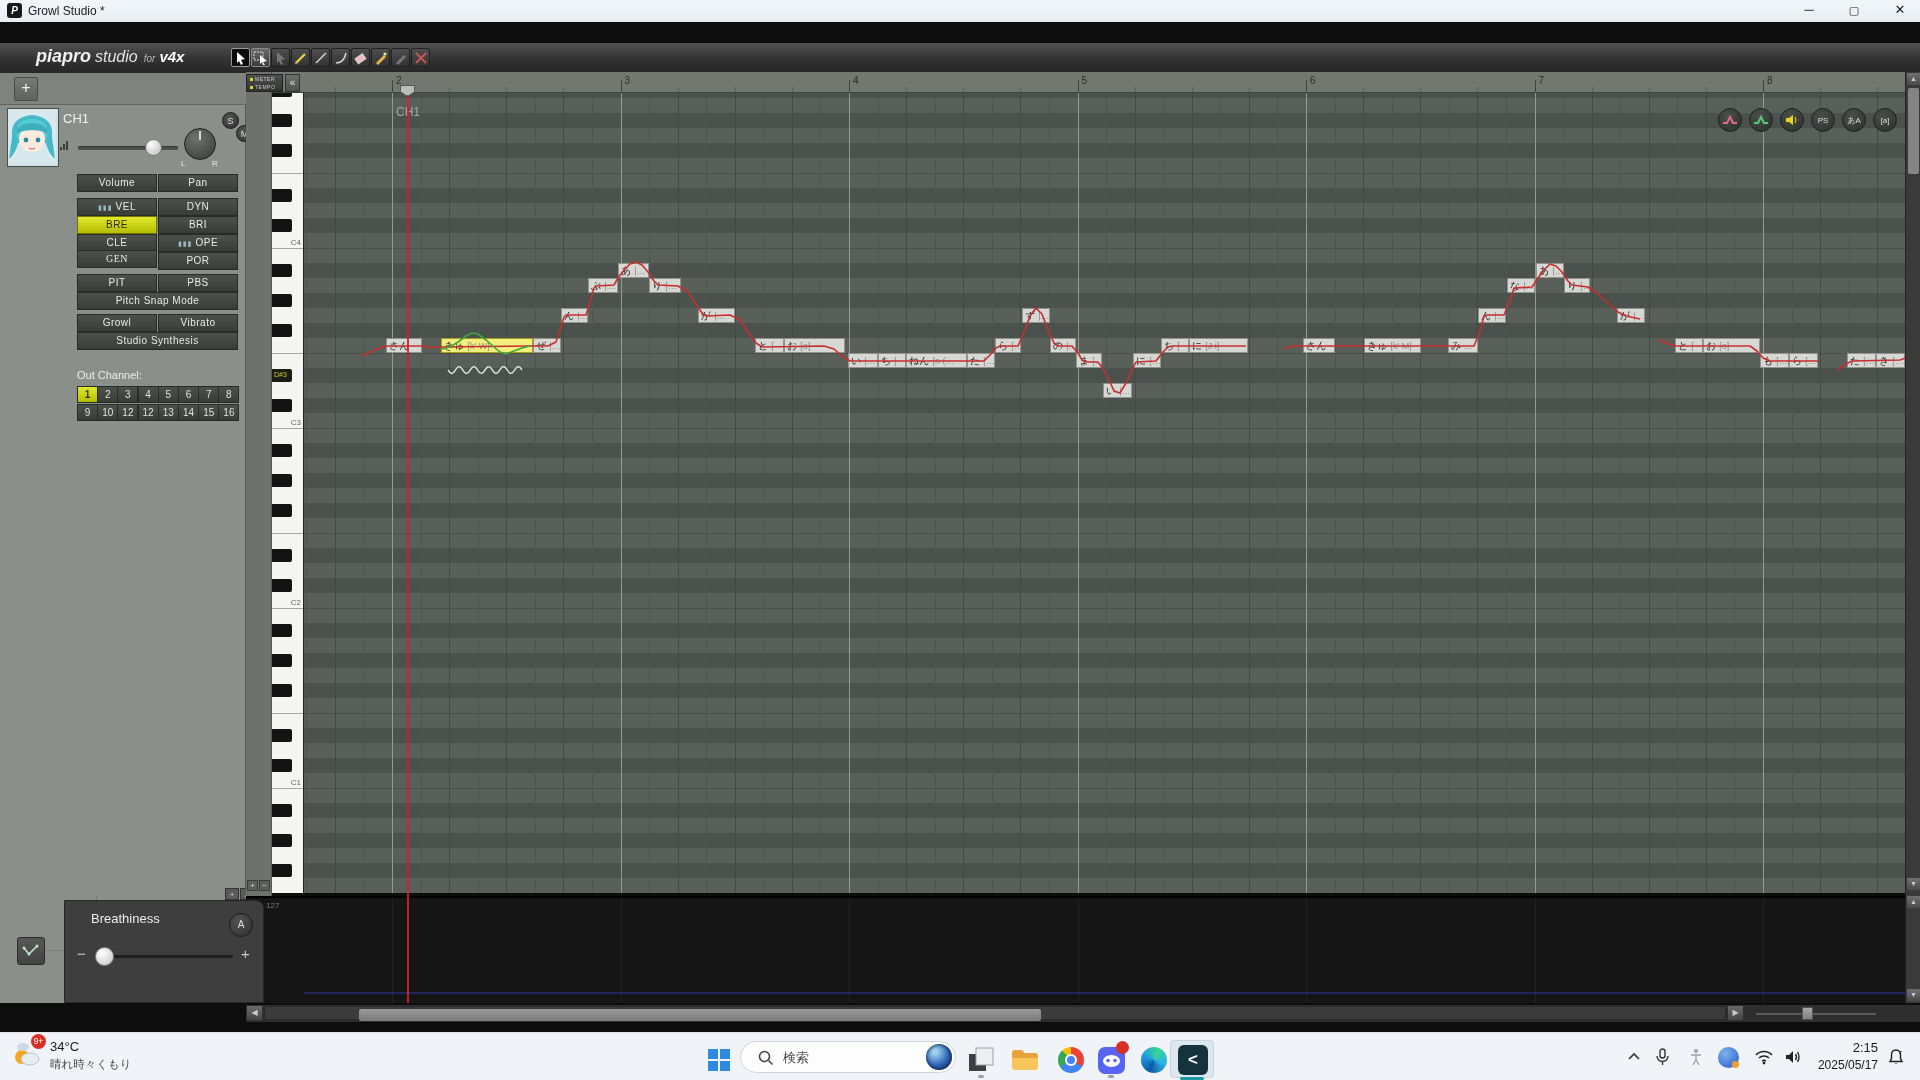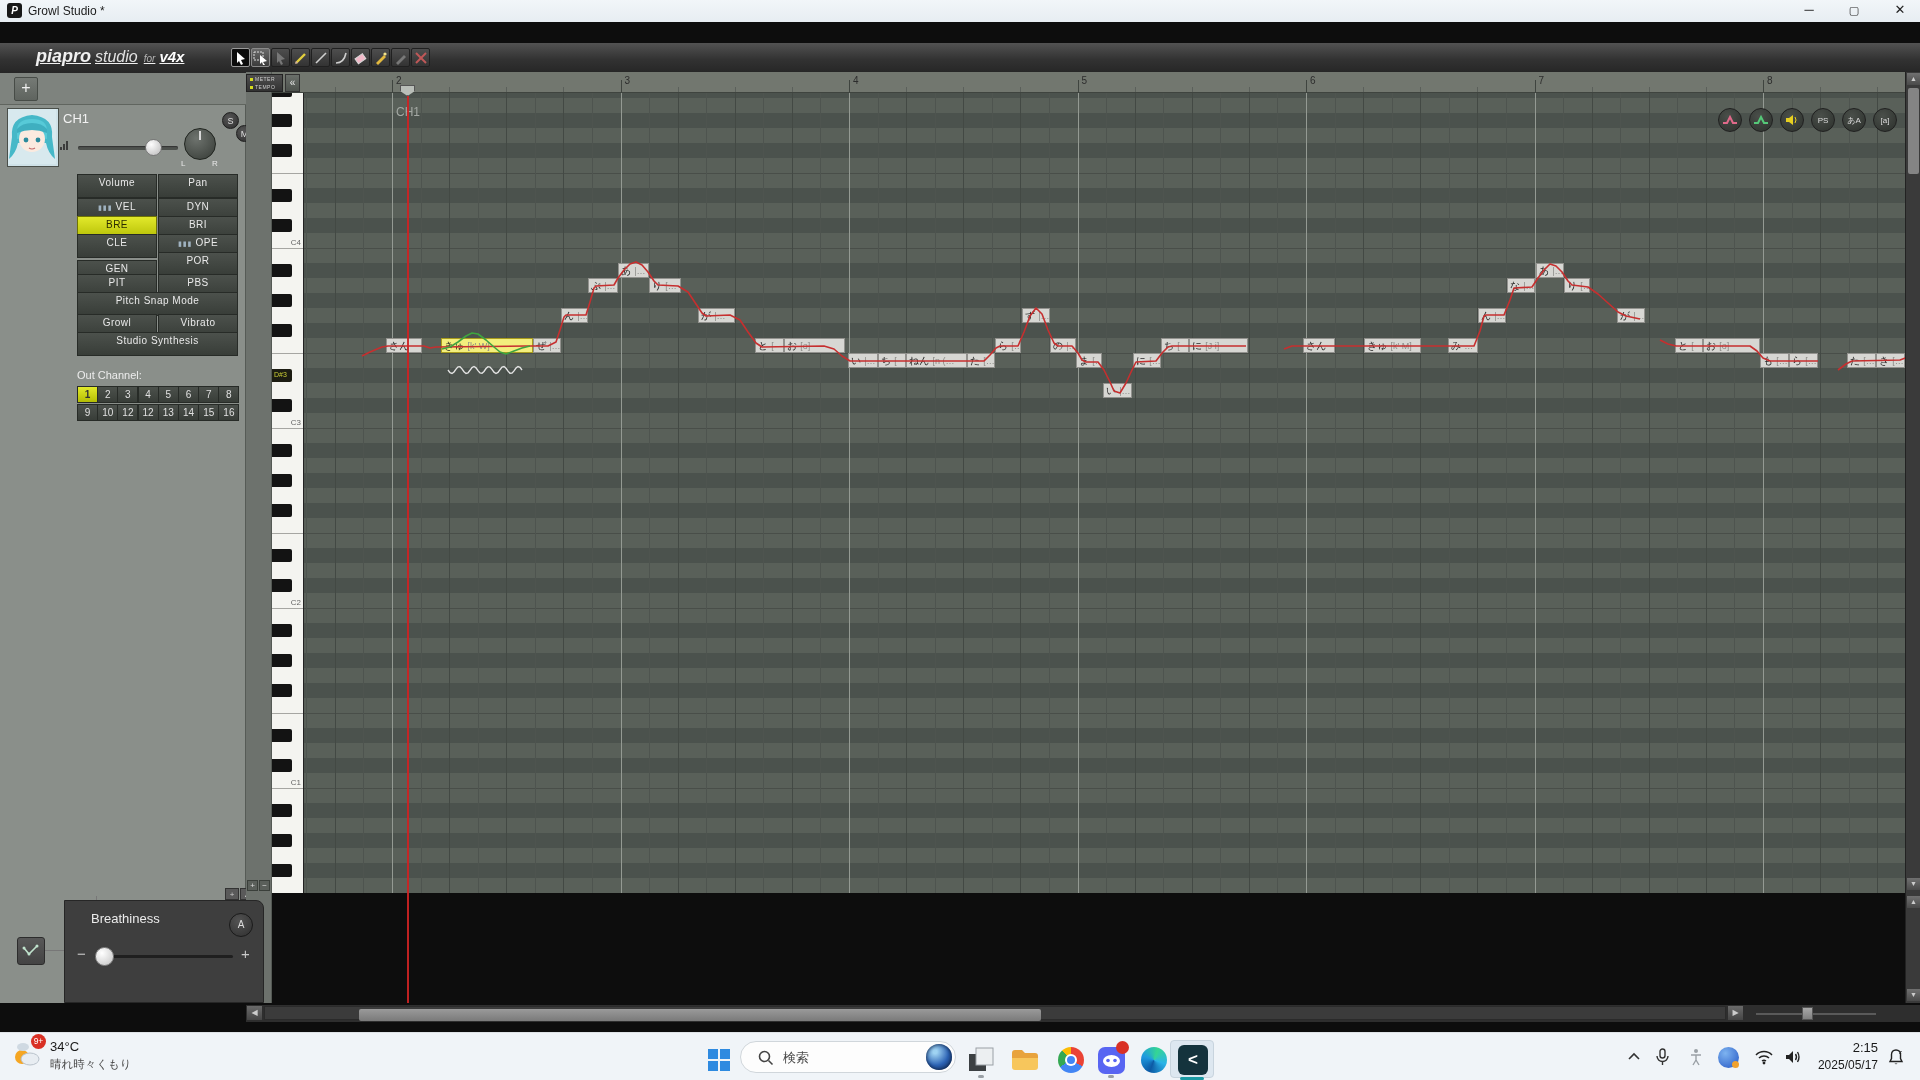--- a/index.html
+++ b/index.html
@@ -9,21 +9,21 @@
   
   #titlebar{position:absolute;left:0;top:0;width:1920px;height:22px;background:linear-gradient(#f2f6f9,#e7edf2);color:#1c1c1c;font-size:12px;}
   #applogo{position:absolute;left:7px;top:3px;width:15px;height:15px;background:#181818;border-radius:3px;color:#fff;font-size:10px;font-weight:bold;font-style:italic;text-align:center;line-height:15px;}
   #wtitle{position:absolute;left:28px;top:4px;}
   .wbtn{position:absolute;top:0;width:40px;height:22px;text-align:center;line-height:20px;color:#222;font-size:13px;}
   
   #menubar{position:absolute;left:0;top:22px;width:1920px;height:21px;background:#fafbfc;border-bottom:1px solid #dfe3e6;display:flex;align-items:center;padding-left:2px;box-sizing:border-box;}
   .mi{padding:0 11px;font-size:13px;color:#161616;height:21px;line-height:21px;}
   
   #toolbar{position:absolute;left:0;top:43px;width:1920px;height:30px;background:linear-gradient(#525252,#323232 55%,#262626);border-bottom:1px solid #161616;}
-  #brand{position:absolute;left:36px;top:3px;color:#f0f0f0;font-style:italic;text-decoration:underline;}
+  #brand{position:absolute;left:36px;top:3px;color:#f0f0f0;font-style:italic;}
   #brand .b1{font-size:18px;font-weight:bold;letter-spacing:0;}
   #brand .b2{font-size:16px;color:#e2e2e2;margin-left:4px;}
   #brand .b3{font-size:10px;color:#b5b5b5;margin-left:6px;}
   #brand .b4{font-size:15px;font-weight:bold;color:#fff;margin-left:4px;}
   #tools{position:absolute;left:231px;top:5px;display:flex;}
   .tool{width:19px;height:19px;margin-right:1px;background:linear-gradient(#4e4e4e,#333);border:1px solid #202020;border-radius:2px;box-sizing:border-box;display:flex;align-items:center;justify-content:center;}
   .tool.pressed{background:#0c0c0c;border-color:#9a9a9a;}
   .tool.lit{background:linear-gradient(#6a6a6a,#3c3c3c);border-color:#8a8a8a;}
   #snapgrid{position:absolute;left:535px;top:50px;width:34px;height:21px;background:linear-gradient(#dce22c,#aab306);border:1px solid #6d7206;border-radius:2px;box-sizing:border-box;display:flex;align-items:center;justify-content:center;}
   #snaplabel{position:absolute;left:577px;top:52px;color:#9a9a9a;font-size:14px;font-weight:bold;}
@@ -38,21 +38,21 @@
   #avatar{position:absolute;left:7px;top:35px;width:50px;height:57px;border:1px solid #4a4f4a;background:#cfe2e8;}
   #chname{position:absolute;left:63px;top:38px;color:#f2f2f2;font-size:13px;}
   .smbtn{position:absolute;width:17px;height:17px;border-radius:50%;background:radial-gradient(circle at 40% 35%,#565656,#2e2e2e);border:1px solid #1c1c1c;color:#ddd;font-size:9px;text-align:center;line-height:16px;box-sizing:border-box;}
   #volicon{position:absolute;left:60px;top:68px;display:flex;align-items:flex-end;height:9px;}
   #volicon i{display:block;width:2px;background:#3c3c3c;margin-right:1px;}
   #volslider{position:absolute;left:78px;top:73px;width:100px;height:4px;background:#4e524e;border-radius:2px;box-shadow:inset 0 1px 1px #333;}
   #volknob{position:absolute;left:145px;top:66px;width:15px;height:15px;border-radius:50%;background:radial-gradient(circle at 35% 30%,#fdfdfd,#b9b9b9);border:1px solid #777;}
   #panknob{position:absolute;left:184px;top:55px;width:30px;height:30px;border-radius:50%;background:radial-gradient(circle at 38% 32%,#6e736e,#353a35);border:1px solid #20241f;}
   #panknob:after{content:"";position:absolute;left:14px;top:2px;width:2px;height:9px;background:#d8d8d8;}
   .panlr{position:absolute;top:86px;color:#e8e8e8;font-size:8px;}
-  .pbtn{position:absolute;height:24px;background:linear-gradient(#4c514c,#383d38);border:1px solid #272b27;box-sizing:border-box;color:#e9e9e9;font-size:10px;text-align:center;line-height:16px;letter-spacing:0.5px;}
+  .pbtn{position:absolute;height:18px;background:linear-gradient(#4c514c,#383d38);border:1px solid #272b27;box-sizing:border-box;color:#e9e9e9;font-size:10px;text-align:center;line-height:16px;letter-spacing:0.5px;}
   .pbtn.active{background:linear-gradient(#e2e92b,#b4bd04);color:#2c2c00;border-color:#6f7404;font-weight:normal;}
   .lvl{display:inline-block;margin-right:3px;color:#9fb2c0;font-size:7px;letter-spacing:1px;}
   #outlabel{position:absolute;left:77px;top:296px;color:#ececec;font-size:11px;}
   .och{position:absolute;width:21px;height:17px;background:linear-gradient(#4c514c,#383d38);border:1px solid #272b27;box-sizing:border-box;color:#e0e0e0;font-size:10px;text-align:center;line-height:15px;}
   .och.active{background:linear-gradient(#e2e92b,#b4bd04);color:#333;font-weight:bold;}
   
   #gutter{position:absolute;left:246px;top:72px;width:26px;height:931px;background:#6d726d;border-right:1px solid #545954;box-sizing:border-box;}
   #ruler{position:absolute;left:272px;top:72px;width:1633px;height:21px;background:#72776f;border-bottom:1px solid #3f443f;box-sizing:border-box;overflow:hidden;}
   .barnum{position:absolute;top:3px;font-size:10px;color:#2c2c2c;}
   .rtick{position:absolute;bottom:0;width:1px;background:#565b56;}
@@ -244,21 +244,21 @@
     <div class="panlr" style="left:212px;">R</div>
     <div id="parambtns">
         <div class="pbtn" style="left: 77px; top: 101px; width: 80px;">Volume</div>
         <div class="pbtn" style="left: 158px; top: 101px; width: 80px;">Pan</div>
         <div class="pbtn" style="left: 77px; top: 125px; width: 80px;"><span class="lvl">▮▮▮</span>VEL</div>
         <div class="pbtn" style="left: 158px; top: 125px; width: 80px;">DYN</div>
         <div class="pbtn active" style="left: 77px; top: 143px; width: 80px;">BRE</div>
         <div class="pbtn" style="left: 158px; top: 143px; width: 80px;">BRI</div>
         <div class="pbtn" style="left: 77px; top: 161px; width: 80px;">CLE</div>
         <div class="pbtn" style="left: 158px; top: 161px; width: 80px;"><span class="lvl">▮▮▮</span>OPE</div>
-        <div class="pbtn" style="left: 77px; top: 187px; width: 80px;">GEN</div>
+        <div class="pbtn" style="left: 77px; top: 177px; width: 80px; font-family: Liberation Serif, serif;">GEN</div>
         <div class="pbtn" style="left: 158px; top: 179px; width: 80px;">POR</div>
         <div class="pbtn" style="left: 77px; top: 201px; width: 80px;">PIT</div>
         <div class="pbtn" style="left: 158px; top: 201px; width: 80px;">PBS</div>
         <div class="pbtn" style="left: 77px; top: 219px; width: 161px;">Pitch Snap Mode</div>
         <div class="pbtn" style="left: 77px; top: 241px; width: 80px;">Growl</div>
         <div class="pbtn" style="left: 158px; top: 241px; width: 80px;">Vibrato</div>
         <div class="pbtn" style="left: 77px; top: 259px; width: 161px;">Studio Synthesis</div>
       </div>
     <div id="outlabel">Out Channel:</div>
     <div id="outgrid">
@@ -613,20 +613,31 @@
         <path d="M1356 247 L1364 251 L1372 253 L1446 253 L1453 258 L1459 265 L1466 268 L1514 268" stroke="#c62f2f" stroke-width="1.6" fill="none" stroke-linejoin="round"></path>
         <path d="M1534 277 L1542 271 L1548 268 L1596 267 L1604 264 L1614 258" stroke="#c62f2f" stroke-width="1.6" fill="none" stroke-linejoin="round"></path>
         <path d="M138 256 L146 254 L154 249 L162 243 L168 240 L174 241 L182 247 L190 254 L196 259 L202 261 L210 258 L218 255 L226 253" stroke="#3fa43f" stroke-width="1.6" fill="none" stroke-linejoin="round"></path>
         <path d="M144 277L146 279.62735306838454L148 280.4716515234061L150 278.95991175148157L152 276.1180767851521L154 273.8747594964765L156 273.75238840446224L158 275.8340107184028L160 278.70693230334774L162 280.4214433363169L164 279.8139899562843L166 277.2968207356643L168 274.5782139585786L170 273.5031536182836L172 274.80123000946526L174 277.59150287112647L176 279.98035198206657L178 280.34658357158736L180 278.44165436885396L182 275.55834563114604L184 273.65341642841264L186 274.0196480179334L188 276.40849712887353L190 279.19876999053474L192 280.4968463817164L194 279.4217860414214L196 276.70317926433574L198 274.1860100437157L200 273.5785566636831L202 275.29306769665226L204 278.1659892815972L206 280.24761159553776L208 280.12524050352346L210 277.8819232148479L212 275.04008824851843L214 273.5283484765939L216 274.37264693161546L218 277" stroke="#e3e3e3" stroke-width="1.4" fill="none"></path>
       </svg>
     </div>
 
   <div id="playhead"></div>
   <div id="phhandle"></div>
 
+  <div id="paramlane">
+    <div id="scalemax">127</div>
+    <div id="blueline"></div>
+  <div class="lanebar" style="left: 146px;"></div>
+      <div class="lanebar" style="left: 374.5px;"></div>
+      <div class="lanebar" style="left: 603px;"></div>
+      <div class="lanebar" style="left: 831.5px;"></div>
+      <div class="lanebar" style="left: 1060px;"></div>
+      <div class="lanebar" style="left: 1288.5px;"></div>
+      <div class="lanebar" style="left: 1517px;"></div>
+    </div>
 
   <div class="wire" style="left:96px;top:896px;width:1px;height:55px;"></div>
   <div class="wire" style="left:45px;top:950px;width:20px;height:1px;"></div>
 
   <div id="bpanel">
     <div id="btitle">Breathiness</div>
     <div id="babtn">A</div>
     <div id="bminus">−</div>
     <div id="bplus">+</div>
     <div id="btrack"></div>

